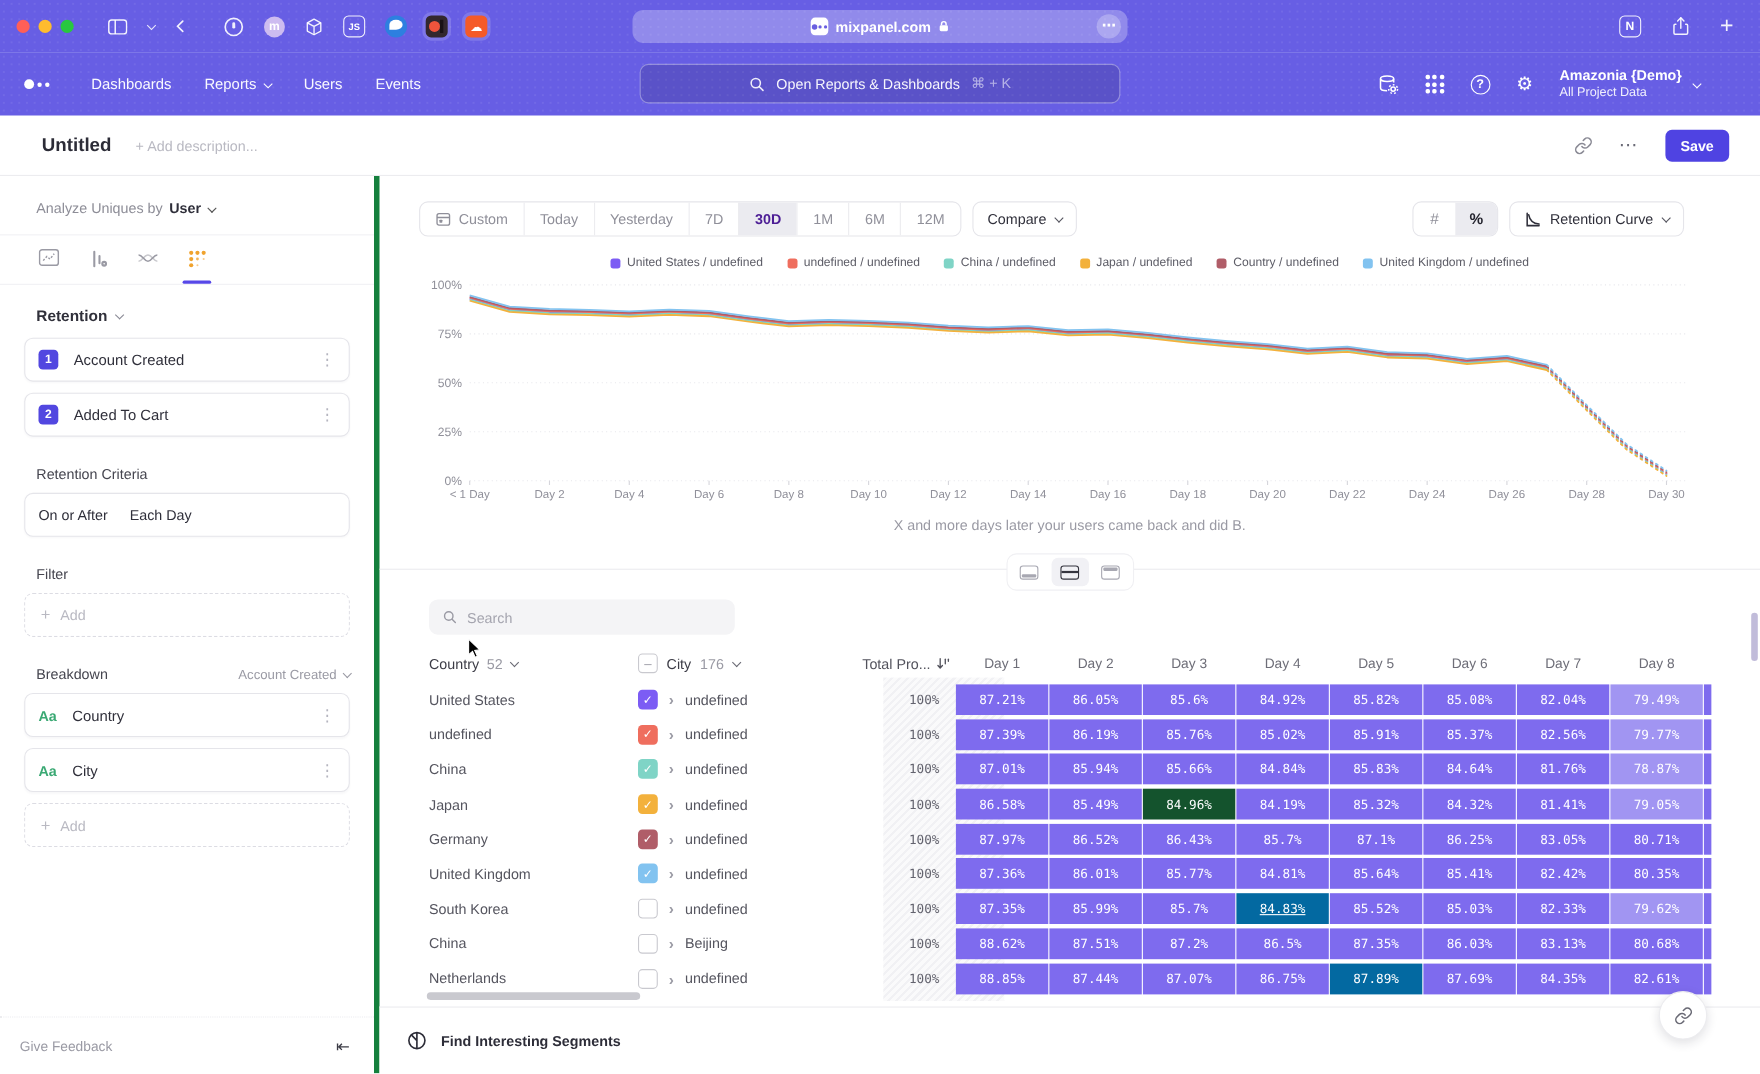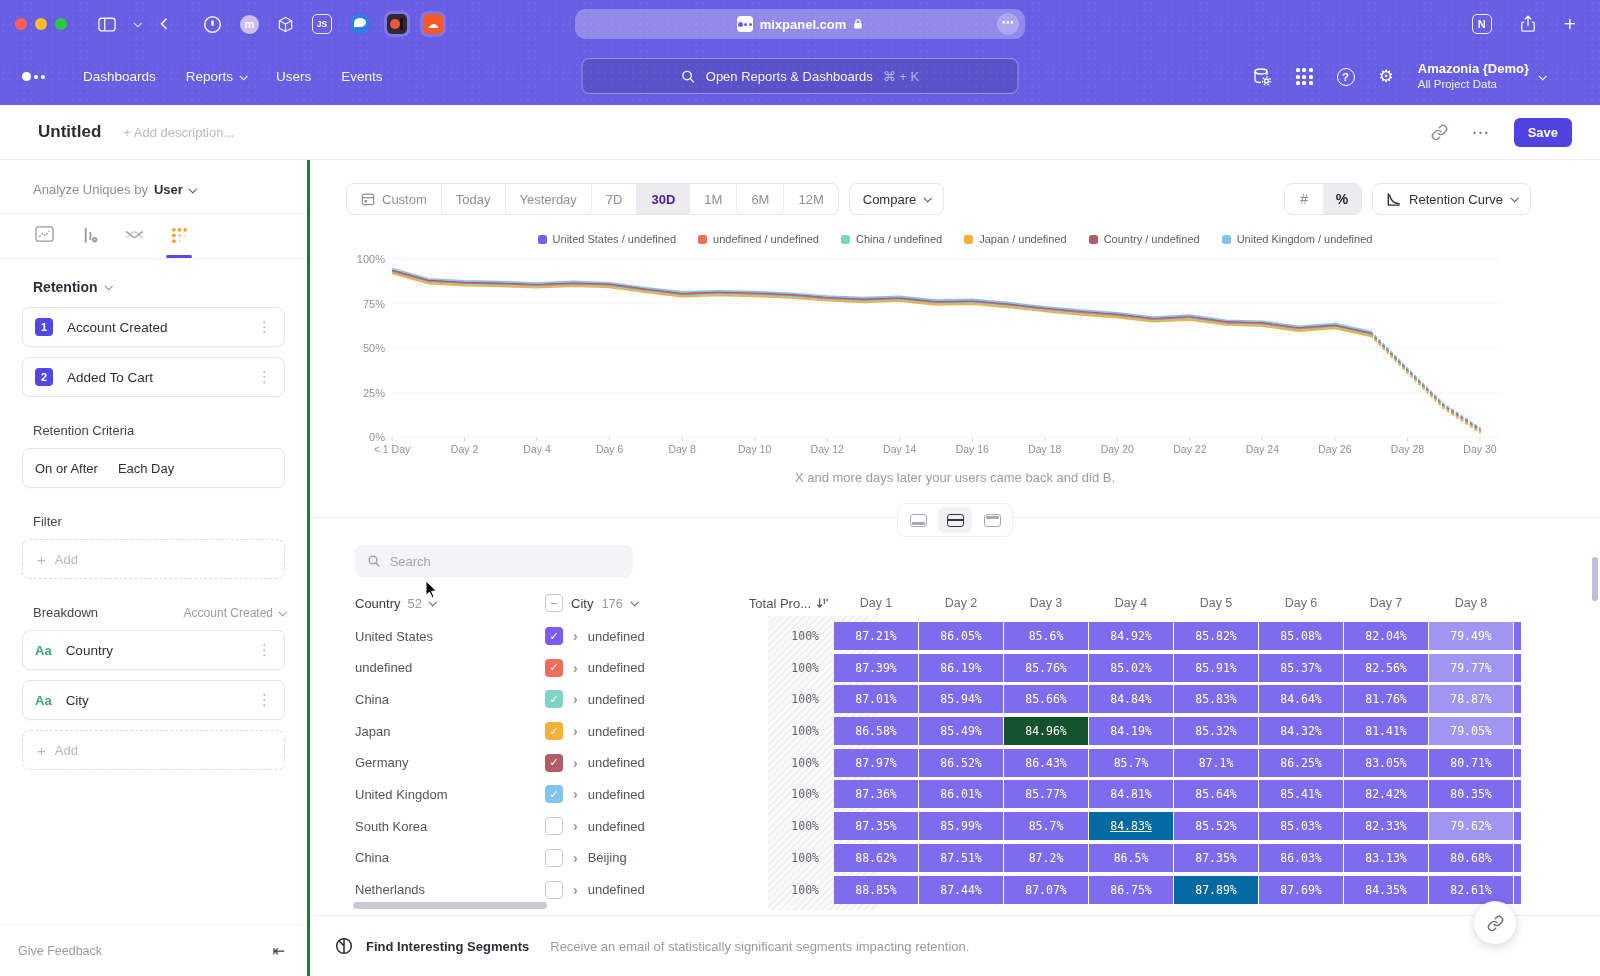--- a/index.html
+++ b/index.html
@@ -41,21 +41,21 @@
   .rheader { height:55px; border-bottom:1px solid #ececef; display:flex; align-items:center; padding:0 28px 0 38px; }
   .rtitle { font-size:17px; font-weight:600; color:#2c2c37; margin-right:22px; }
   .rdesc { font-size:13px; color:#b9b9c2; }
   .rh-right { margin-left:auto; display:flex; align-items:center; gap:24px; }
   .icon-link { color:#8a8a95; display:flex; }
   .dots-h { color:#6a6a76; font-size:17px; letter-spacing:1px; }
   .save-btn { background:#4f43e2; color:#fff; font-size:13px; font-weight:600; border:none; border-radius:6px; padding:7px 14px; cursor:pointer; }
 
   
   .bodyrow { display:flex; height:816px; }
-  .sidebar { position:relative; width:310px; border-right:3px solid #15803d; padding:22px 22px 0; flex:none; }
+  .sidebar { position:relative; width:345px; border-right:5px solid #15803d; padding:22px 22px 0; flex:none; }
   .main { position:relative; flex:1; }
 
   
   .sb-analyze { margin-left:11px; font-size:13px; color:#8d8d97; display:flex; align-items:center; gap:6px; }
   .sb-analyze b { color:#2f2f3a; font-weight:600; }
   .sb-analyze .chev { color:#555; }
   .sb-tabs { margin:16px -22px 0; border-top:1px solid #f1f1f4; border-bottom:1px solid #f1f1f4; padding:11px 0 13px 33px; display:flex; gap:23px; }
   .sb-tab { position:relative; width:22px; height:20px; display:flex; align-items:center; justify-content:center; cursor:pointer; color:#9a9aa4; }
   .sb-tab.active::after { content:""; position:absolute; left:-2px; right:-2px; bottom:-13px; height:3px; background:#5748e8; border-radius:2px; }
   .sb-sec { margin:20px 0 12px 11px; font-size:14px; font-weight:600; color:#30303a; display:flex; align-items:center; gap:7px; }
@@ -771,21 +771,20 @@
 
       <div class="hscroll"></div>
       <div class="vscroll"></div>
 
       <div class="footerbar">
         <svg class="seg-ic" viewBox="0 0 18 18" fill="none" stroke="currentColor" stroke-width="1.5">
             <circle cx="9" cy="9" r="7.3"></circle>
             <path d="M9 1.7v14.6M9 9 4 3.8"></path>
           </svg>
         <span class="fi-title">Find Interesting Segments</span>
-        <span class="fi-desc">Receive an email of statistically significant segments impacting retention.</span>
       </div>
 
       <div class="float-link">
         <svg viewBox="0 0 24 24" width="17" fill="none" stroke="currentColor" stroke-width="2" stroke-linecap="round">
             <path d="M10 13a5 5 0 0 0 7.54.54l3-3a5 5 0 0 0-7.07-7.07l-1.72 1.71"></path>
             <path d="M14 11a5 5 0 0 0-7.54-.54l-3 3a5 5 0 0 0 7.07 7.07l1.71-1.71"></path>
           </svg>
       </div>
     </main>
   </div>

